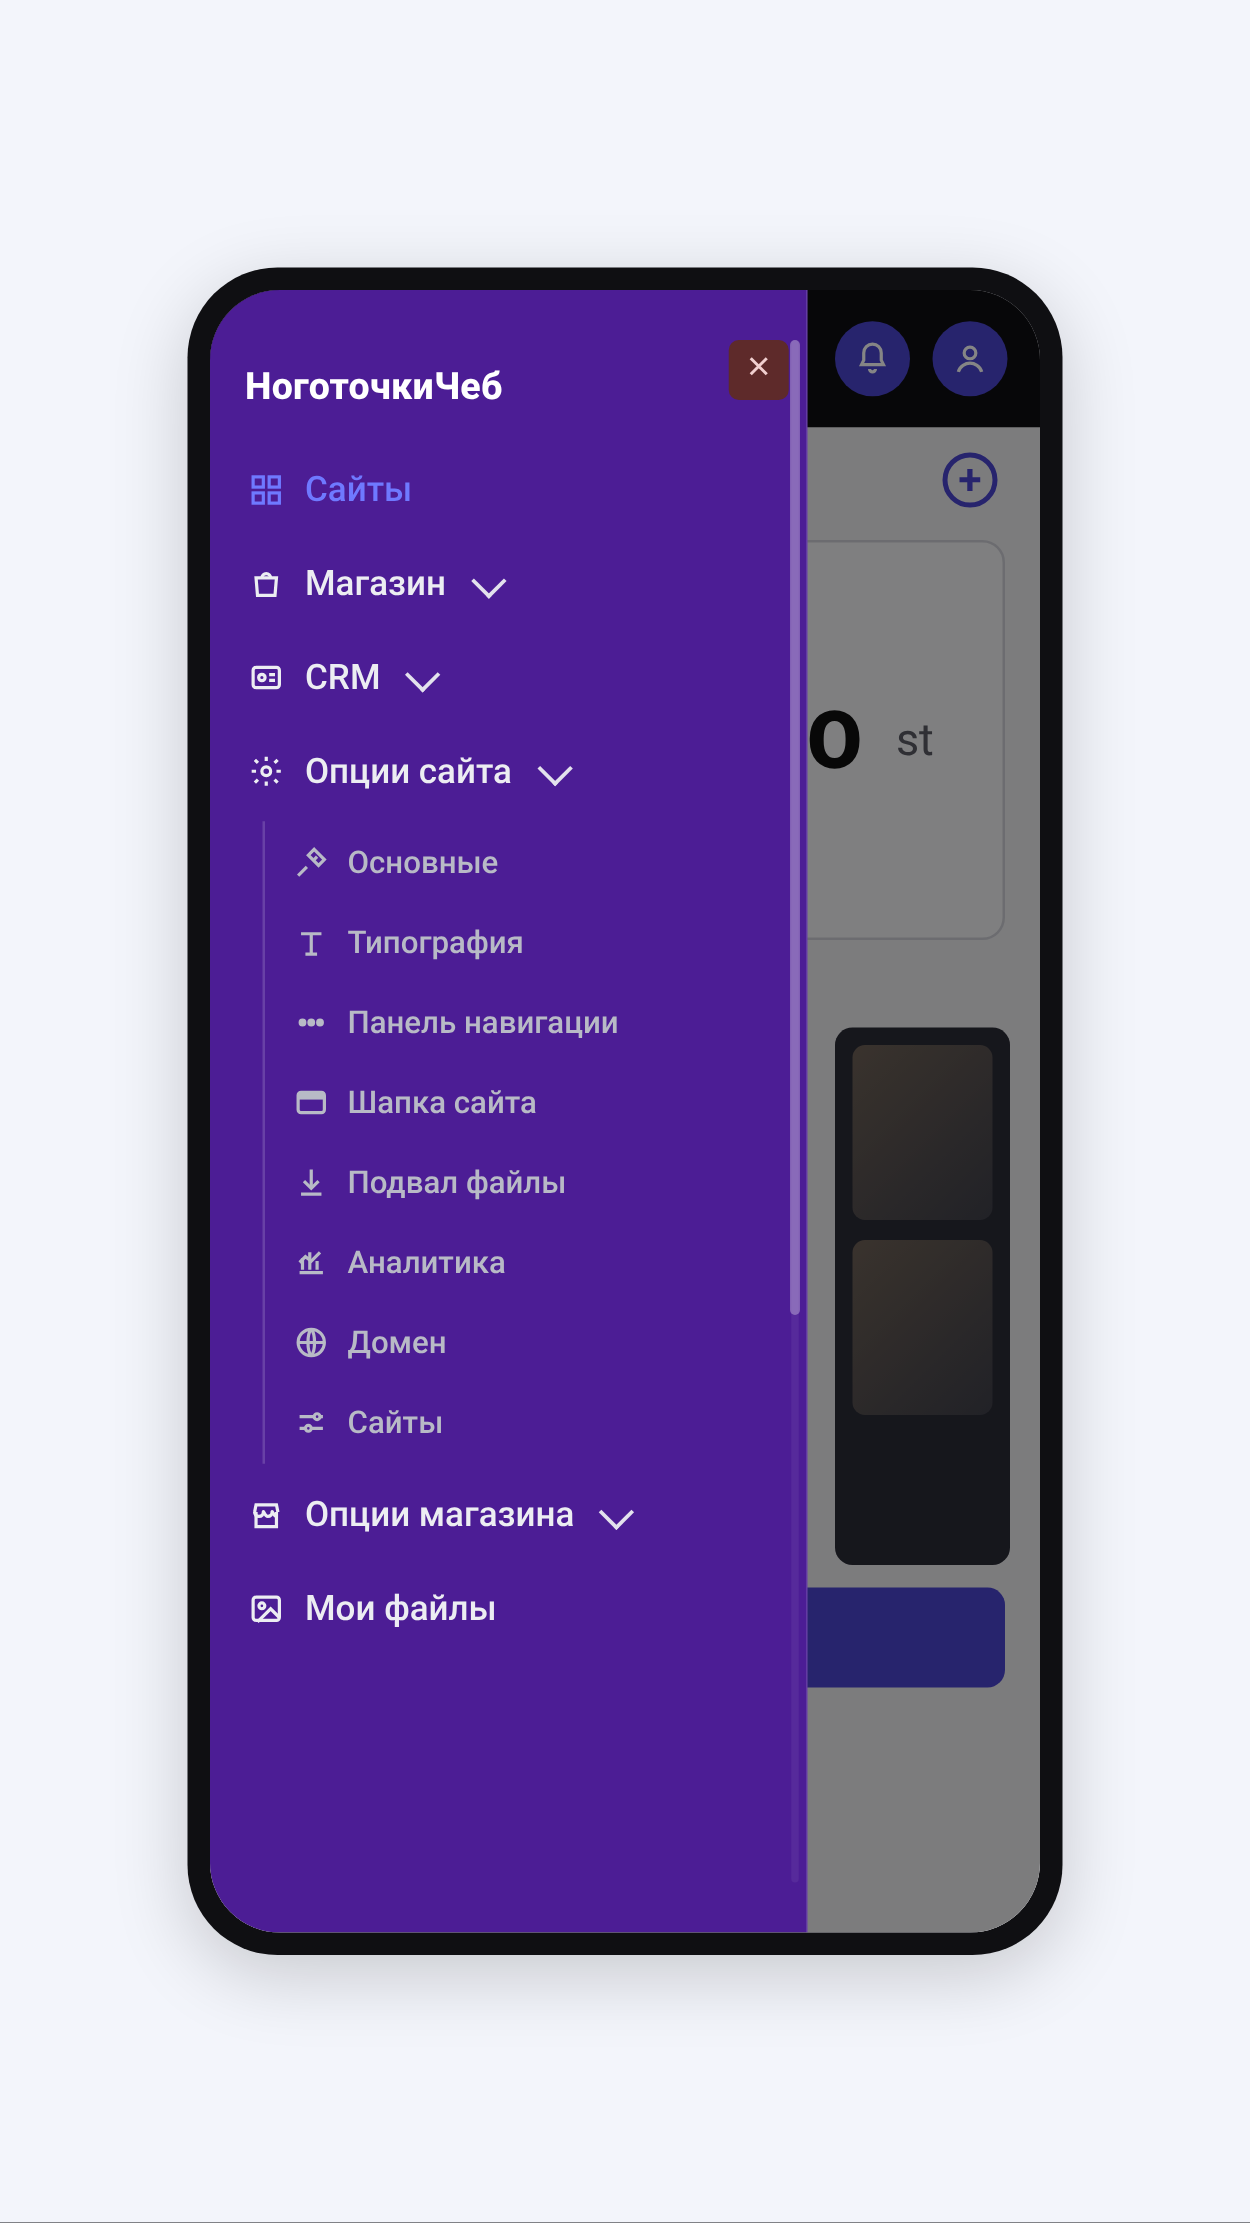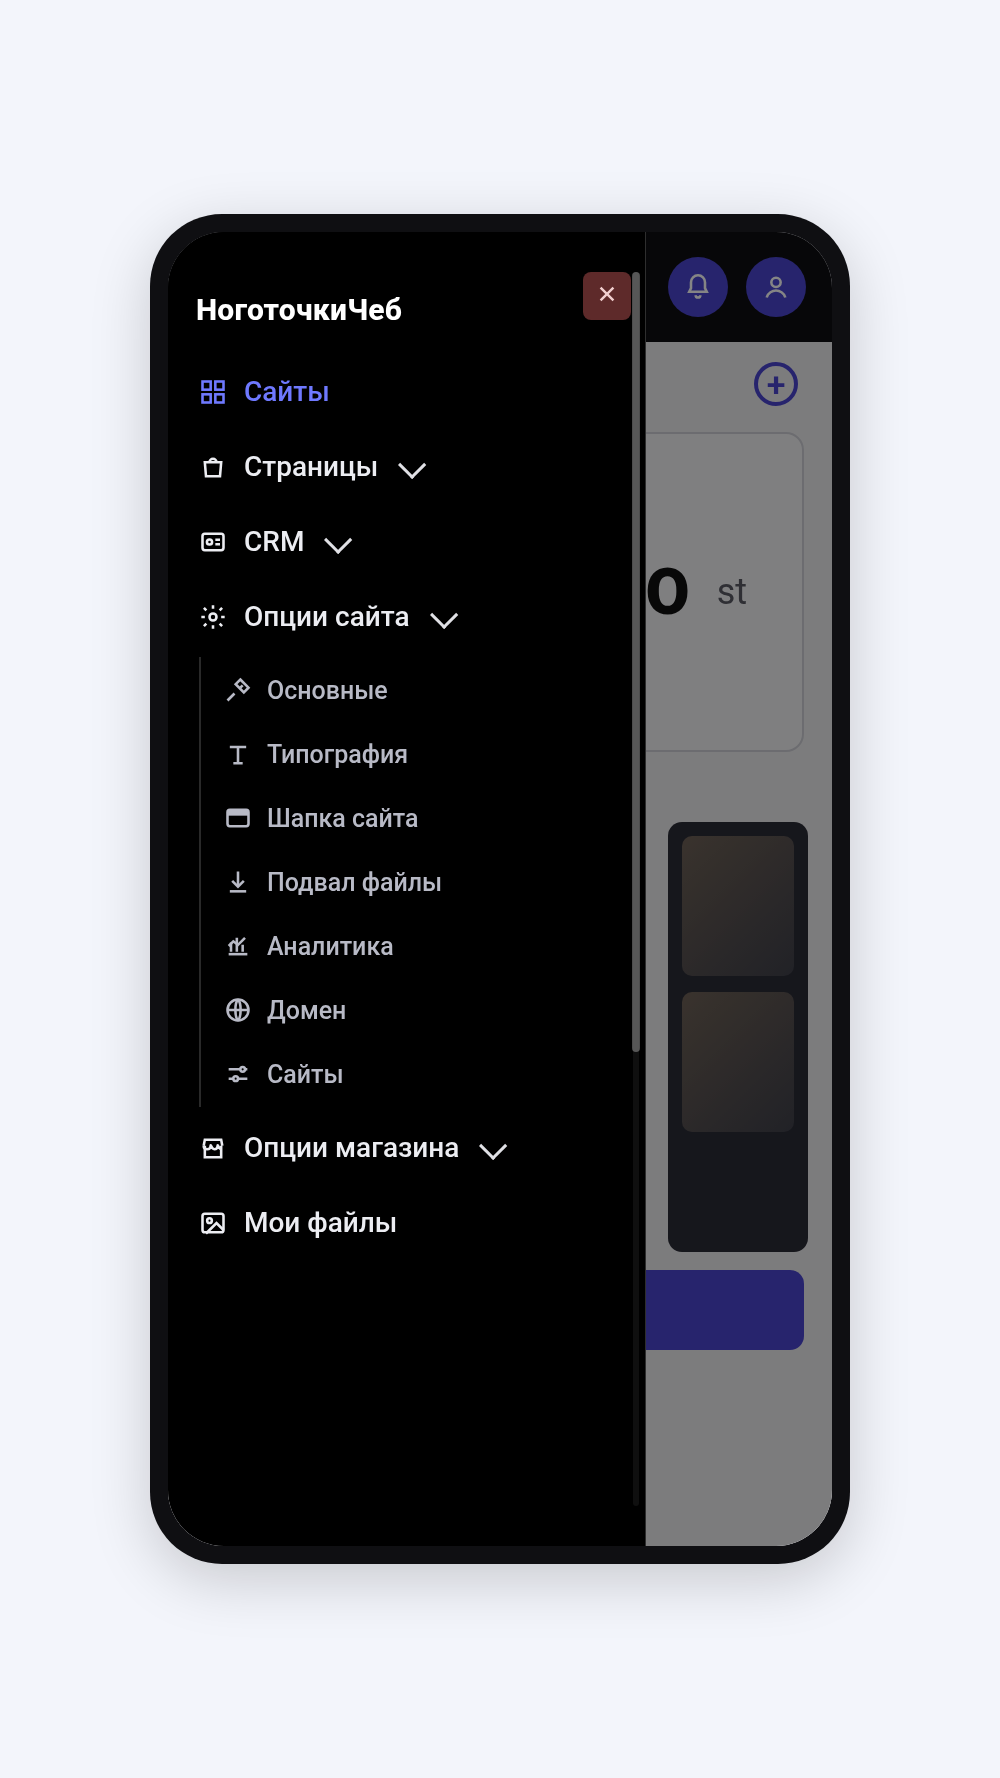--- a/index.html
+++ b/index.html
@@ -91,21 +91,21 @@
   .dim {
     position: absolute; inset: 0;
     background: rgba(0,0,0,.48);
   }
 
   
   .drawer {
     position: absolute;
     top: 0; left: 0; bottom: 0;
     width: 478px;
-    background: #000000;
+    background: #4c1d95;
     color: #e7e8ef;
     padding: 60px 20px 40px 24px;
     border-right: 1px solid rgba(255,255,255,.18);
     display: flex; flex-direction: column;
     overflow: hidden;
   }
   .drawer-head {
     display:flex; align-items:center; gap: 12px;
     padding: 0 4px 30px 4px;
   }
@@ -137,21 +137,21 @@
     width: 20px; height: 20px;
     border-right: 3px solid currentColor;
     border-bottom: 3px solid currentColor;
     transform: rotate(45deg) translateY(-3px);
     opacity:.95;
   }
   .ico { width: 30px; height: 30px; flex: 0 0 30px; display:inline-flex;align-items:center;justify-content:center; }
   .ico svg { width: 28px; height: 28px; stroke: currentColor; fill: none; stroke-width: 2.2; }
 
   .sub {
-    margin-left: 7px;
+    margin-left: 18px;
     border-left: 2px solid rgba(255,255,255,.16);
     padding: 2px 0 2px 20px;
     display:flex; flex-direction:column; gap: 2px;
   }
   .sub .nav-item {
     font-size: 25px;
     color: #b8bac6;
     padding: 16px 2px;
     gap: 14px;
   }
@@ -235,21 +235,21 @@
         </div>
 
 
         <div class="nav-item">
           <span class="ico">
             <svg viewBox="0 0 24 24">
                 <path d="M5 8h14l-1 12H6z"></path>
                 <path d="M9 8a3 3 0 1 1 6 0"></path>
               </svg>
           </span>
-          <span>Страницы</span>
+          <span>Магазин</span>
           <span class="chev"></span>
         </div>
 
         <div class="nav-item">
           <span class="ico">
             <svg viewBox="0 0 24 24">
                 <rect x="3" y="5" width="18" height="14" rx="2"></rect>
                 <circle cx="9" cy="12" r="2.2"></circle>
                 <path d="M14 10h4M14 14h4"></path>
               </svg>
@@ -284,20 +284,30 @@
 
           <div class="nav-item">
             <span class="ico">
               <svg viewBox="0 0 24 24">
                   <path d="M5 6h14M12 6v14M8 20h8"></path>
                 </svg>
             </span>
             <span>Типография</span>
           </div>
 
+          <div class="nav-item">
+            <span class="ico">
+              <svg viewBox="0 0 24 24">
+                  <circle cx="6" cy="12" r="1.6" fill="currentColor"></circle>
+                  <circle cx="12" cy="12" r="1.6" fill="currentColor"></circle>
+                  <circle cx="18" cy="12" r="1.6" fill="currentColor"></circle>
+                </svg>
+            </span>
+            <span>Панель навигации</span>
+          </div>
 
           <div class="nav-item">
             <span class="ico">
               <svg viewBox="0 0 24 24">
                   <rect x="3" y="5" width="18" height="14" rx="2"></rect>
                   <rect x="3" y="5" width="18" height="5" fill="currentColor" stroke="none"></rect>
                 </svg>
             </span>
             <span>Шапка сайта</span>
           </div>

